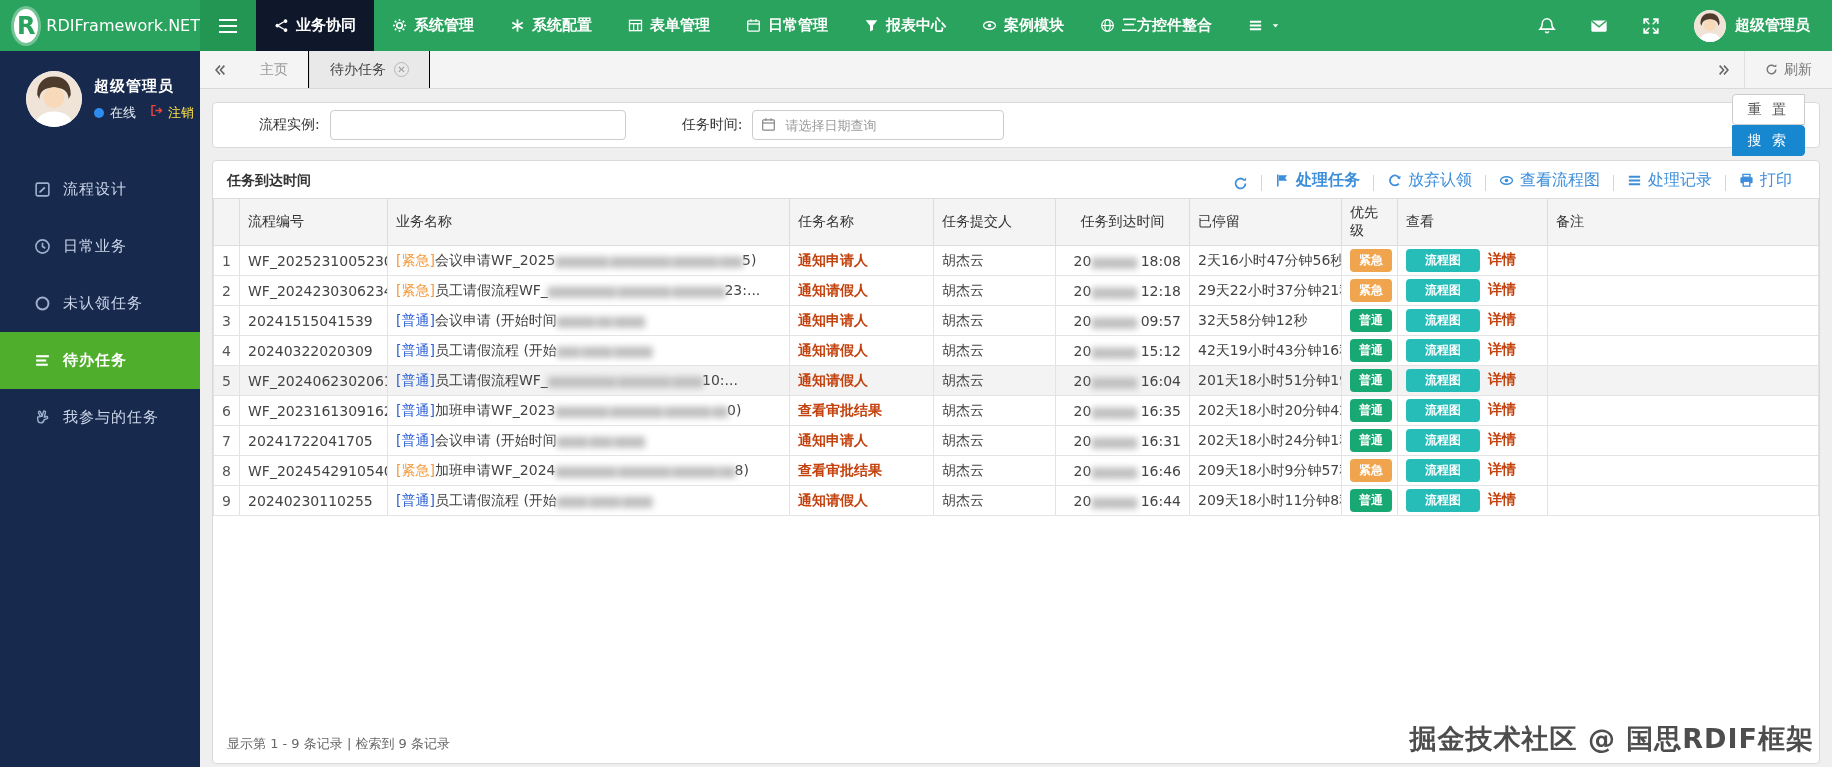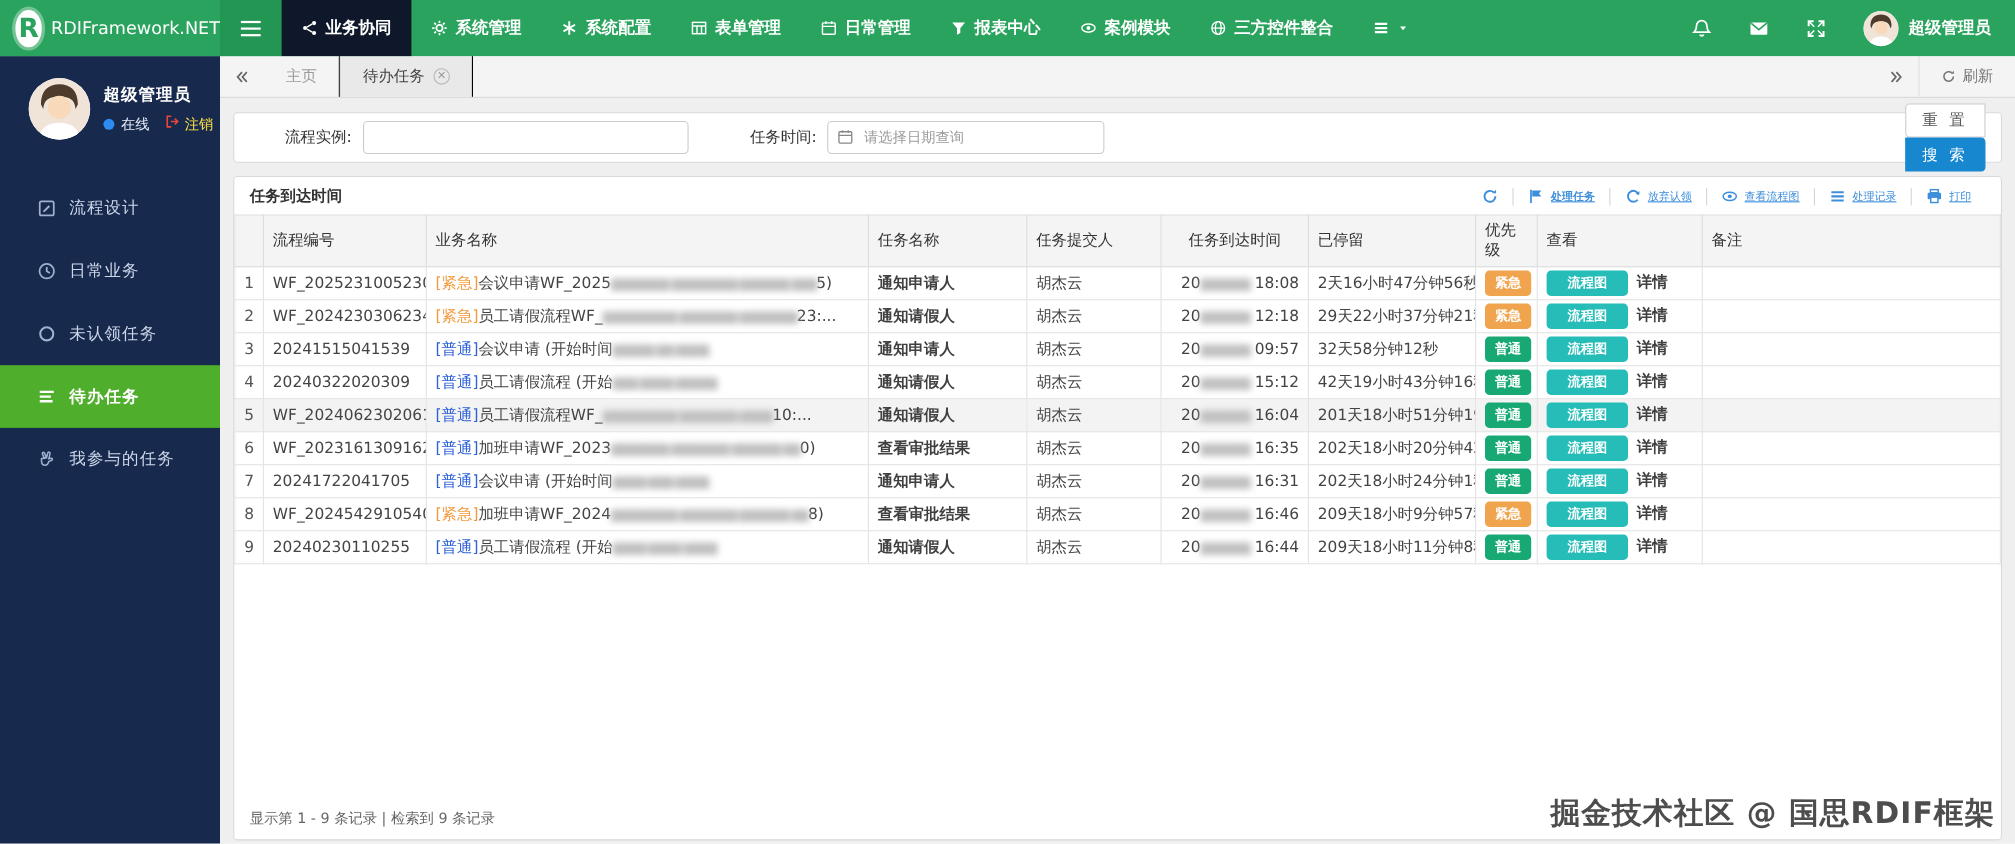--- a/index.html
+++ b/index.html
@@ -79,42 +79,42 @@
   .btn { height:31px; padding:0 15px; font-size:14px; cursor:pointer; border:1px solid #ccc;
     font-family:inherit; letter-spacing:3px; }
   .btn-reset { background:#fff; color:#555; border-radius:4px 0 0 4px; }
   .btn-search { background:#1787d0; color:#fff; border-color:#1787d0; border-radius:0 4px 4px 0; }
 
   
   .table-card { margin:12px 12px 3px 12px; background:#fff; border:1px solid #d9d9d9; border-radius:4px;
     flex:1; display:flex; flex-direction:column; overflow:hidden; position:relative; }
   .panel-head { display:flex; align-items:center; padding:9px 14px 7px 14px; flex:none; }
   .panel-title { font-weight:bold; font-size:14px; color:#333; }
-  .panel-tools { margin-left:auto; display:flex; align-items:flex-start; color:#3d8edb; font-size:10px;text-decoration:underline; }
+  .panel-tools { margin-left:auto; display:flex; align-items:flex-end; color:#3d8edb; font-size:16px; }
   .tool-item { display:flex; align-items:center; gap:6px; cursor:pointer; padding:0 13px; white-space:nowrap; }
   .tool-item svg { width:15px; height:15px; }
   .tool-sep { width:1px; height:16px; background:#d5d5d5; }
   .tool-item.bold { font-weight:bold; }
 
   table.grid { width:100%; border-collapse:collapse; table-layout:fixed; flex:none; }
   .grid th { background:#f4f4f4; border:1px solid #ddd; border-width:1px 1px 1px 0; font-weight:normal;
     text-align:left; padding:5px 8px; color:#333; height:29px; font-size:14px; }
   .grid th:first-child { border-left:1px solid #ddd; }
   .grid td { border:1px solid #e3e3e3; border-width:0 1px 1px 0; padding:3px 8px; height:28px;
     white-space:nowrap; overflow:hidden; font-size:14px; color:#444; }
   .grid td:first-child { border-left:1px solid #e3e3e3; text-align:center; color:#555; }
   .grid tr.selected td { background:#f3f3f3; }
   .grid .c-num { width:26px; } .grid .c-code { width:148px; } .grid .c-biz { width:402px; }
   .grid .c-task { width:144px; } .grid .c-sub { width:122px; } .grid .c-time { width:134px; }
   .grid .c-stay { width:152px; } .grid .c-pri { width:56px; } .grid .c-view { width:150px; }
   .th-time { text-align:center !important; }
   .td-time { text-align:right; }
   .tag-urgent { color:#f49a3d; }
   .tag-normal { color:#2f62d8; }
-  .rowlink { color:#404040; font-weight:bold; cursor:pointer; text-decoration:none;font-family:Liberation Mono, monospace; }
+  .rowlink { color:#c2410c; font-weight:bold; cursor:pointer; text-decoration:none;font-family:Liberation Mono, monospace; }
   .blur { filter:blur(3px); color:#c0c0c0; font-size:11px; letter-spacing:-1px; user-select:none; }
   .badge { display:inline-block; padding:3px 9px; border-radius:4px; color:#fff; font-size:12px; font-weight:bold; }
   .badge-urgent { background:#f0a44e; }
   .badge-normal { background:#18a874; }
   .btn-flow { display:inline-block; padding:3px 19px; border-radius:4px; background:#26bdb8; color:#fff;
     font-size:12px; font-weight:bold; border:none; cursor:pointer; margin-right:8px; font-family:inherit; }
 
   .card-footer { margin-top:auto; padding:8px 14px 10px 14px; color:#666; font-size:13px; flex:none; }
 
   .watermark { position:absolute; right:18px; bottom:10px; font-size:27px; font-weight:bold; color:#4d4d4d;

